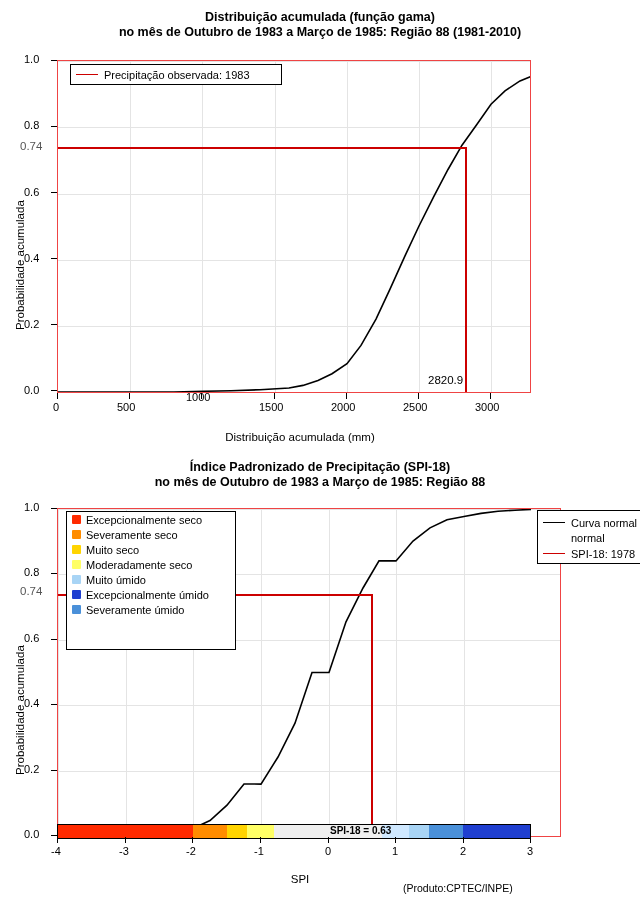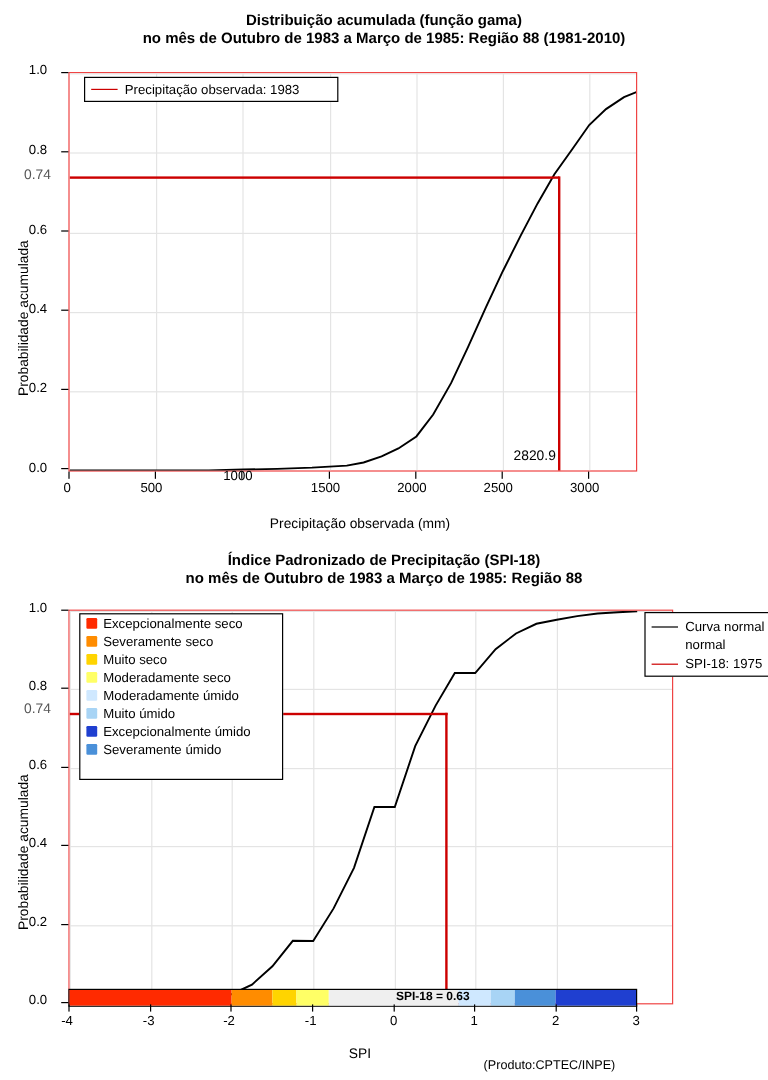--- a/index.html
+++ b/index.html
@@ -186,21 +186,21 @@
   <div class="tick-label" style="left:53px;top:401px;">0</div>
   <div class="tick-label" style="left:117px;top:401px;">500</div>
   <div class="tick-label" style="left:186px;top:391px;">1000</div>
   <div class="tick-label" style="left:259px;top:401px;">1500</div>
   <div class="tick-label" style="left:331px;top:401px;">2000</div>
   <div class="tick-label" style="left:403px;top:401px;">2500</div>
   <div class="tick-label" style="left:475px;top:401px;">3000</div>
 
   <div class="vl-value" style="left:428px;top:374px;">2820.9</div>
 
-  <div class="axis-title" style="left:0;top:431px;width:600px;">Precipitação observada (mm)</div>
+  <div class="axis-title" style="left:0;top:431px;width:600px;">Distribuição acumulada (mm)</div>
   <div class="ylabel" style="left:14px;top:330px;">Probabilidade acumulada</div>
 </div>
 
 <div class="panel" id="panel-bottom">
 
   <div class="title">
     <div>Índice Padronizado de Precipitação (SPI-18)</div>
     <div>no mês de Outubro de 1983 a Março de 1985: Região 88</div>
   </div>
 
@@ -239,24 +239,20 @@
       </div>
       <div class="legend-row">
         <span class="legend-swatch" style="background:#ffd400;"></span>
         <span>Muito seco</span>
       </div>
       <div class="legend-row">
         <span class="legend-swatch" style="background:#ffff66;"></span>
         <span>Moderadamente seco</span>
       </div>
       <div class="legend-row">
-        <span class="legend-swatch" style="background:#cfe8ff;"></span>
-        <span>Moderadamente úmido</span>
-      </div>
-      <div class="legend-row">
         <span class="legend-swatch" style="background:#a8d4f5;"></span>
         <span>Muito úmido</span>
       </div>
       <div class="legend-row">
         <span class="legend-swatch" style="background:#1f3fd0;"></span>
         <span>Excepcionalmente úmido</span>
       </div>
       <div class="legend-row">
         <span class="legend-swatch" style="background:#4a90d9;"></span>
         <span>Severamente úmido</span>
@@ -267,21 +263,21 @@
   <div class="legendbox" style="left:537px;top:60px;width:108px;height:54px;">
     <div class="legend-row" style="height:17px;margin-top:3px;">
       <span class="legend-line black"></span>
       <span>Curva normal</span>
     </div>
     <div class="legend-row" style="height:14px;padding-left:33px;">
       <span style="font-size:11px;">normal</span>
     </div>
     <div class="legend-row" style="height:17px;">
       <span class="legend-line red"></span>
-      <span>SPI-18: 1975</span>
+      <span>SPI-18: 1978</span>
     </div>
   </div>
 
   <div class="tick-label" style="left:24px;top:378px;">0.0</div>
   <div class="tick-label" style="left:24px;top:313px;">0.2</div>
   <div class="tick-label" style="left:24px;top:247px;">0.4</div>
   <div class="tick-label" style="left:24px;top:182px;">0.6</div>
   <div class="tick-label" style="left:24px;top:116px;">0.8</div>
   <div class="tick-label" style="left:24px;top:51px;">1.0</div>
 

